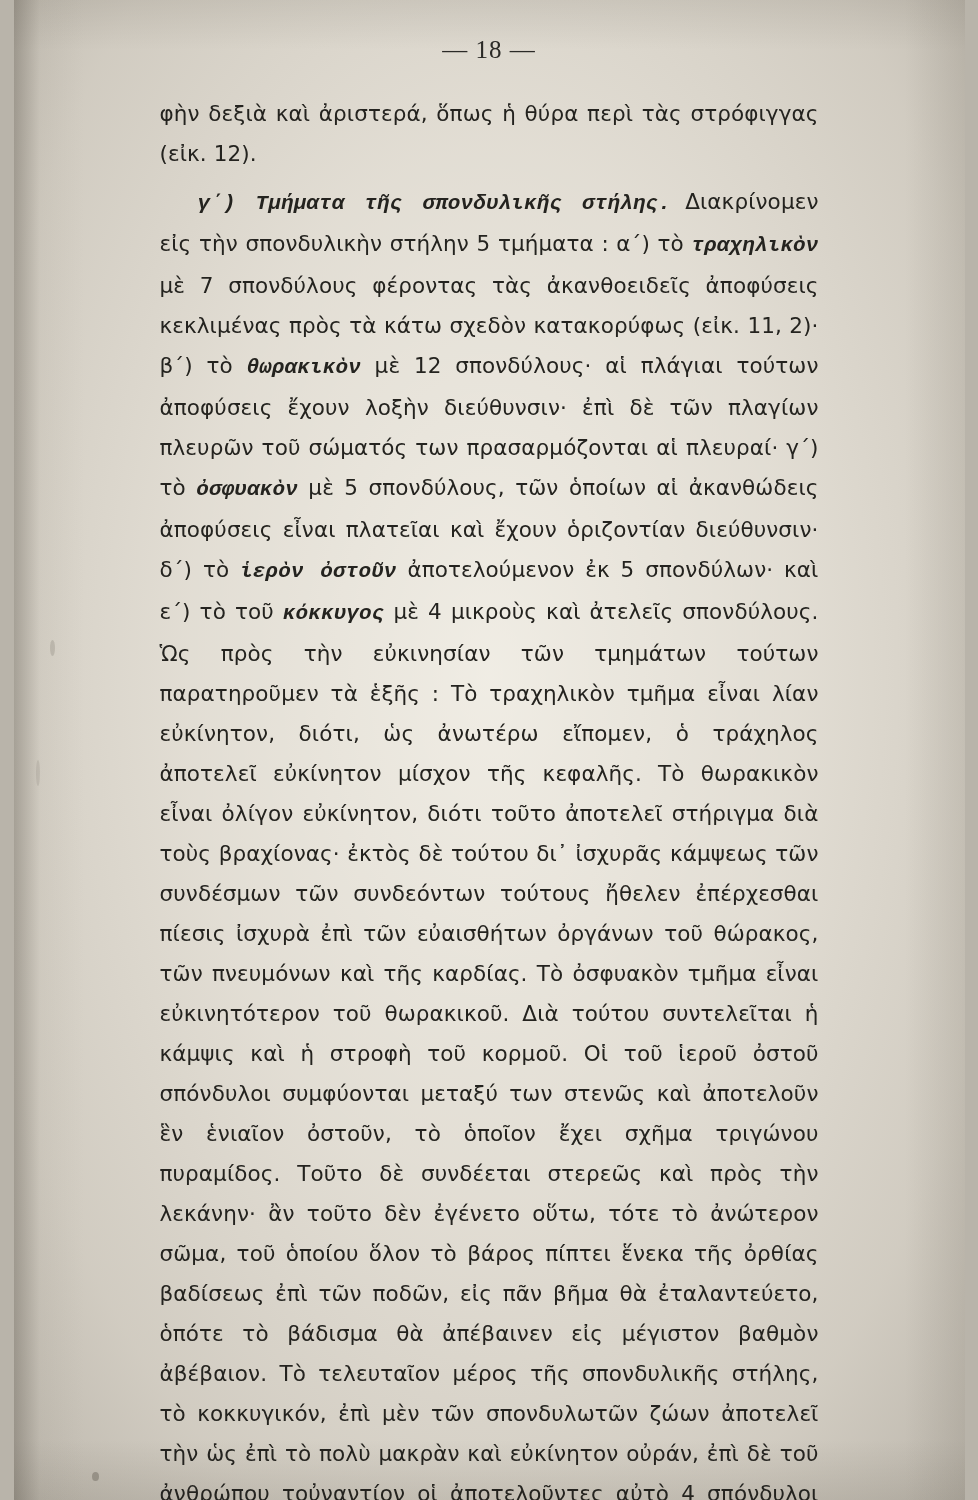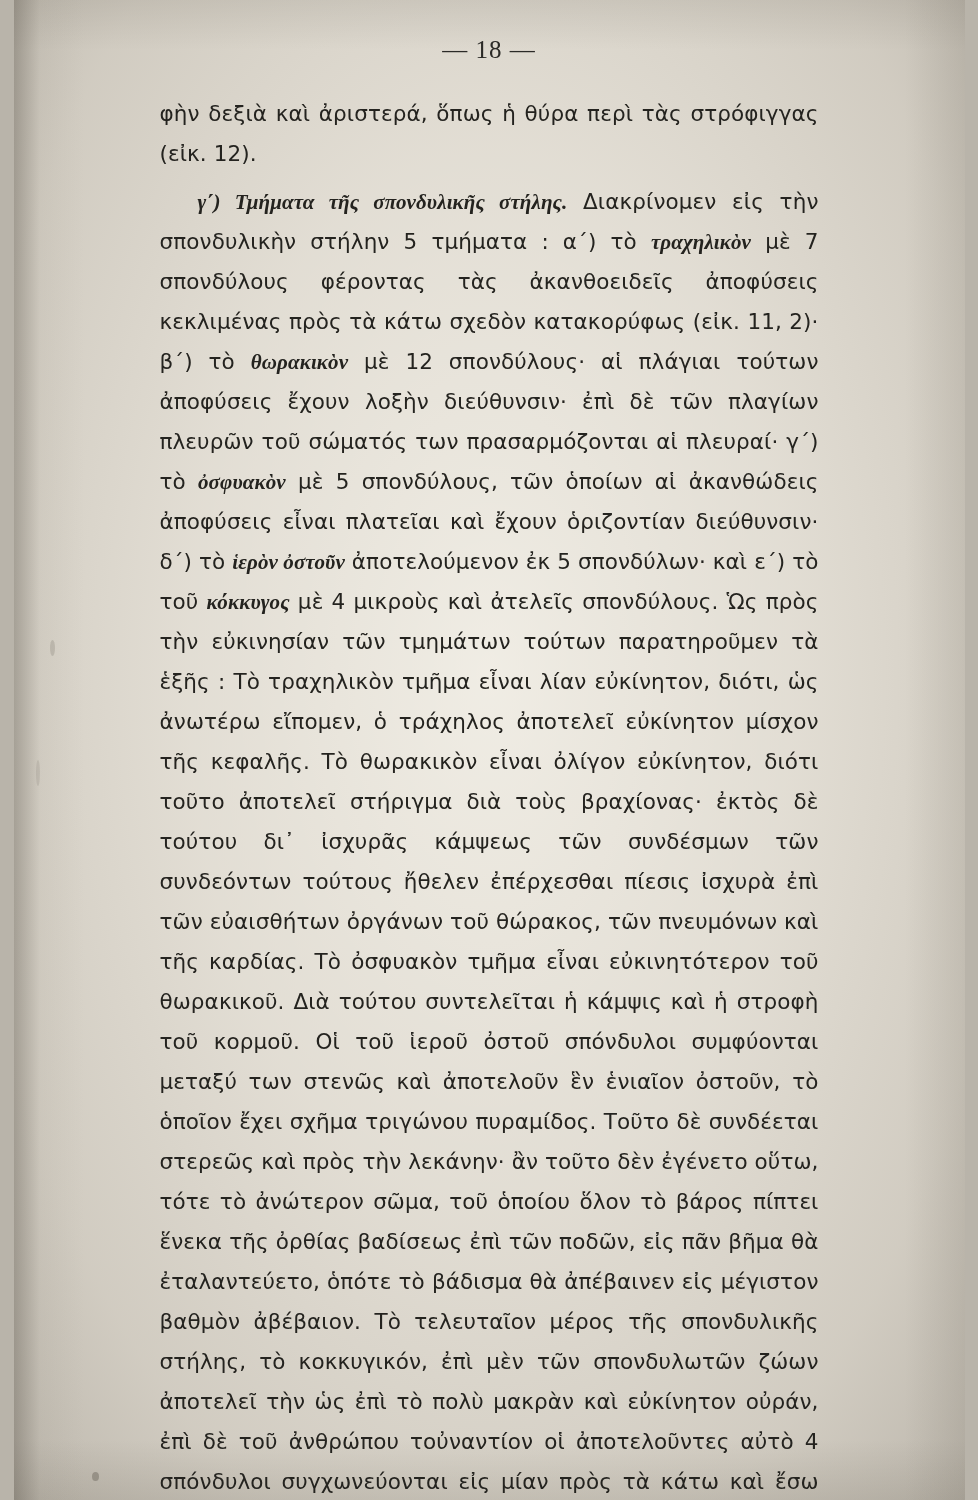--- a/index.html
+++ b/index.html
@@ -68,21 +68,21 @@
   }
   .body-text p {
     margin: 8px;
   }
   .indent {
     text-indent: 38px;
   }
   .ital-bold {
     font-style: italic;
     font-weight: bold;
-    font-family: Liberation Serif, serif;
+    font-family: Liberation Mono, monospace;
     font-size: 21px;
   }
 </style>
 </head>
 <body>
 
 <div class="page">
 
   <div class="speck" style="left:78px; top:1472px; width:7px; height:9px;"></div>
   <div class="speck" style="left:36px; top:640px; width:5px; height:16px; opacity:.5;"></div>

